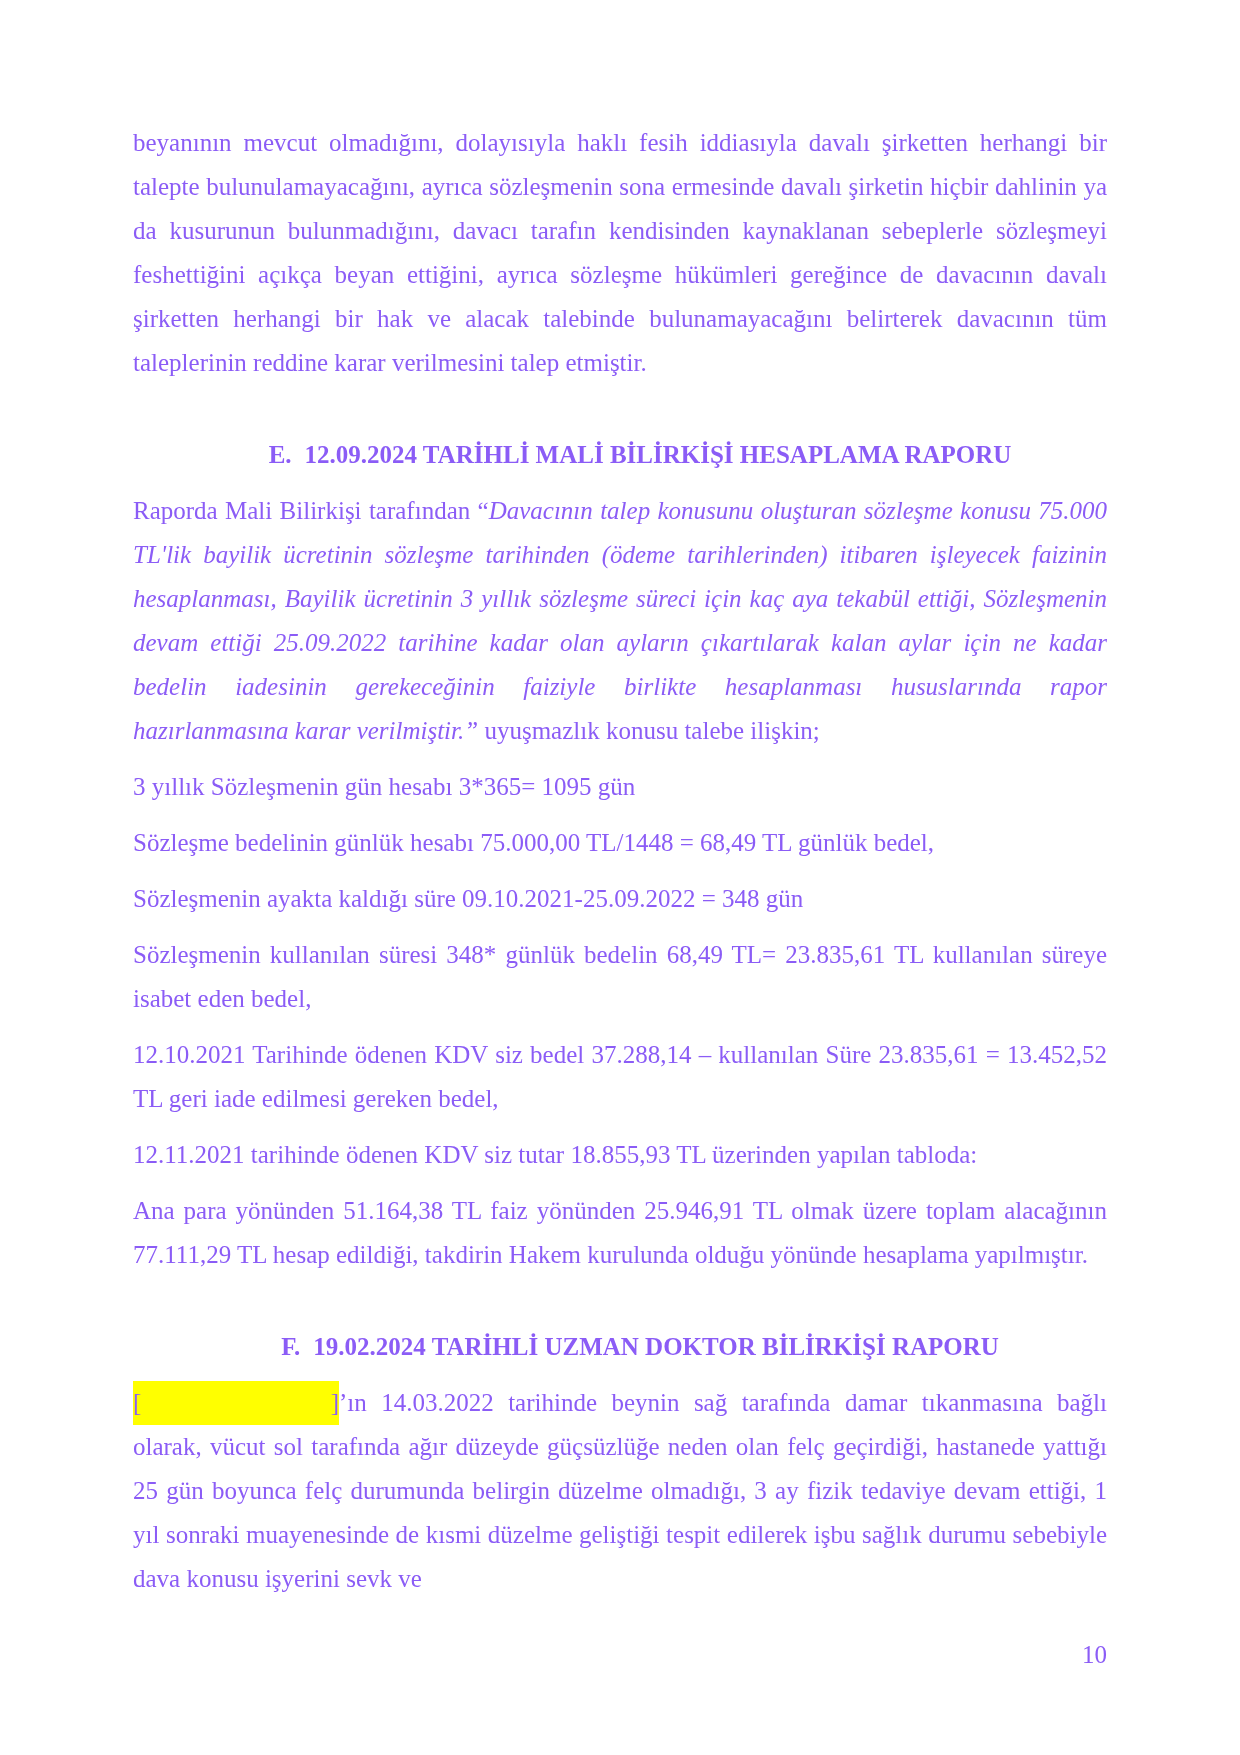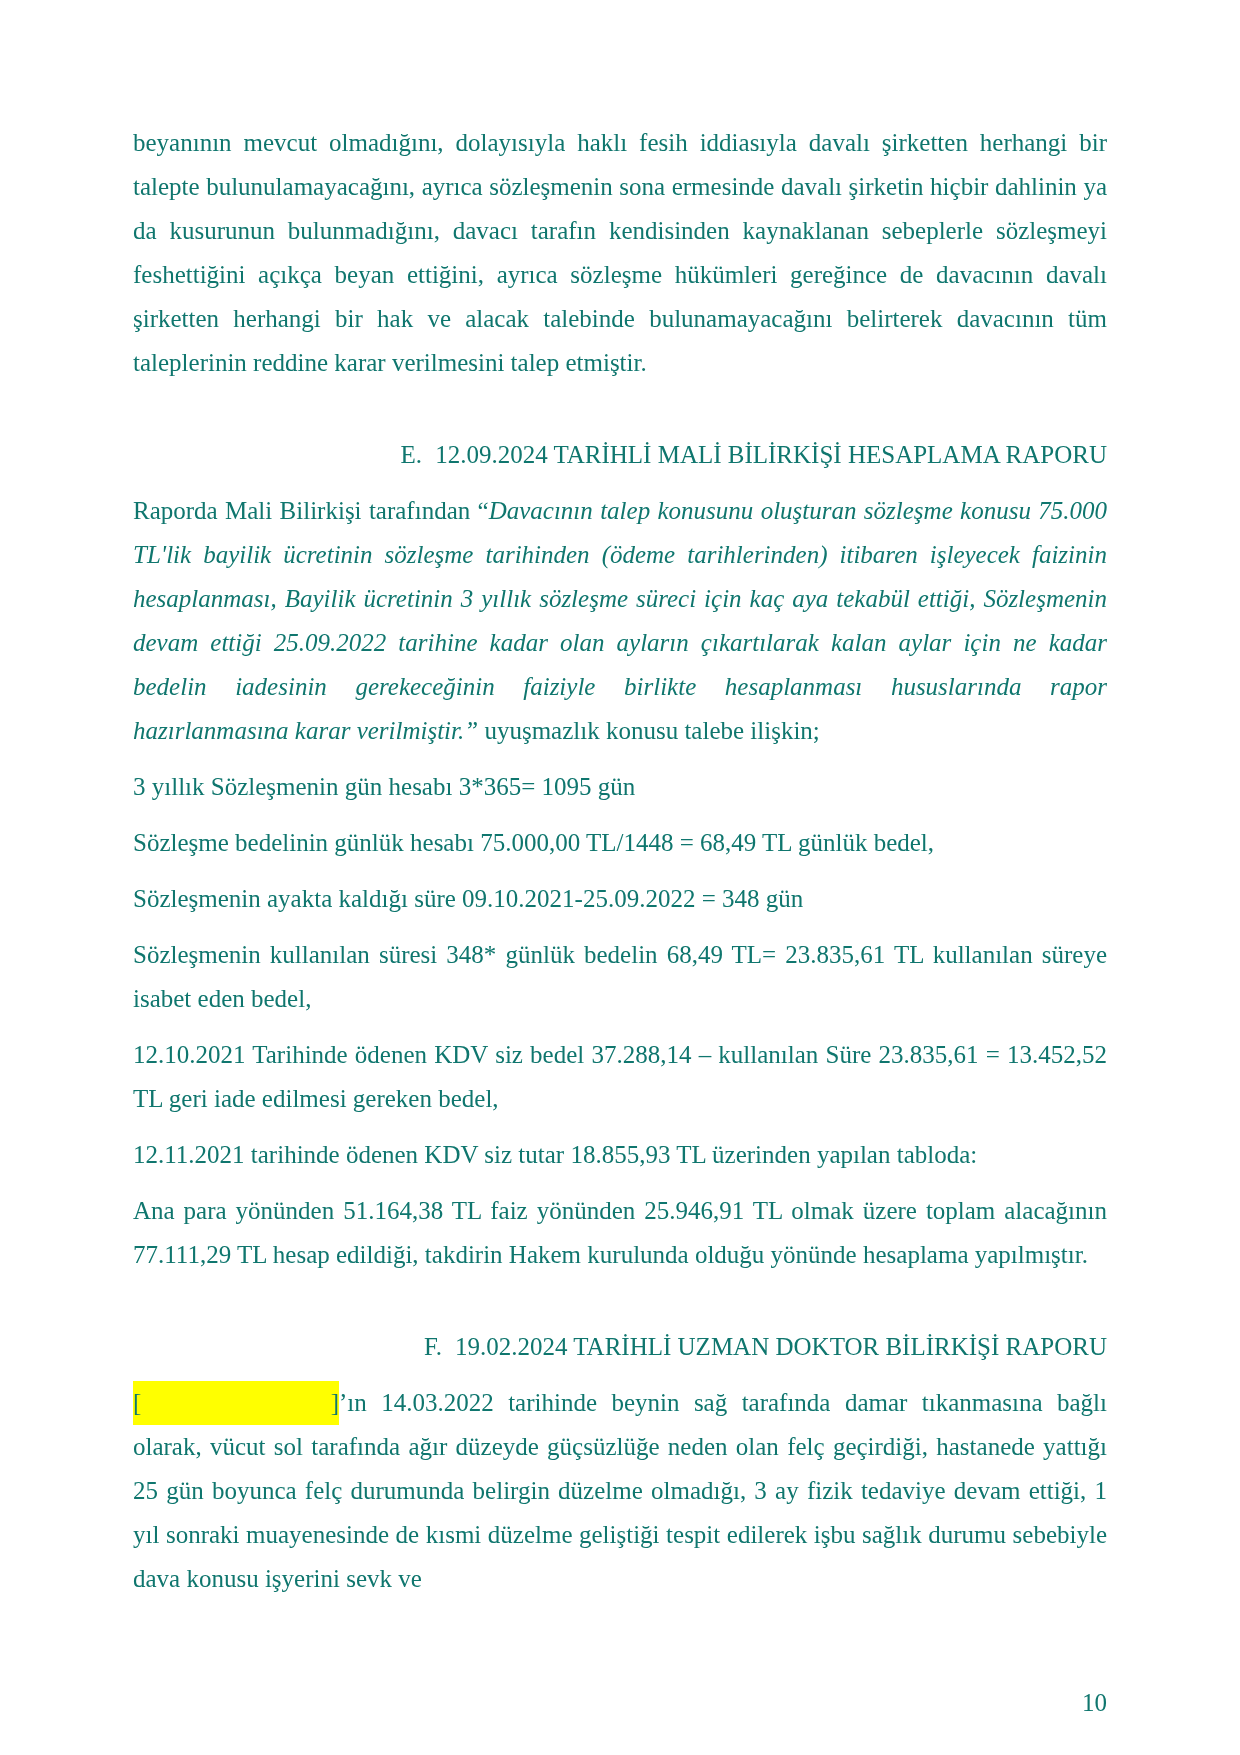--- a/index.html
+++ b/index.html
@@ -7,56 +7,56 @@
     padding: 0;
     background: #ffffff;
   }
   .page {
     position: relative;
     width: 1240px;
     height: 1755px;
     box-sizing: border-box;
     padding: 121px 133px 0 133px;
     background: #ffffff;
-    color: #0f766e;
+    color: #8b5cf6;
     font-family: "Liberation Serif", "DejaVu Serif", serif;
     font-size: 25px;
     overflow: hidden;
   }
   p.body-par {
     margin: 0 0 12px 0;
     line-height: 44px;
     text-align: justify;
   }
   p.heading {
     margin: 48px 0 12px 0;
     padding-left: 40px;
     line-height: 44px;
-    font-weight: normal;
-    text-align: right;
+    font-weight: bold;
+    text-align: center;
     white-space: nowrap;
   }
   .h-label {
     display: inline-block;
     margin-right: 13px;
   }
   .quote-italic {
     font-style: italic;
   }
   .redaction {
     display: inline-flex;
     justify-content: space-between;
     align-items: baseline;
     width: 206px;
     background: #ffff00;
     vertical-align: baseline;
   }
   .page-number {
     position: absolute;
-    top: 1686px;
+    top: 1638px;
     right: 133px;
     line-height: 34px;
     text-align: left;
   }
 </style>
 </head>
 <body>
 
 <div class="page">
 

